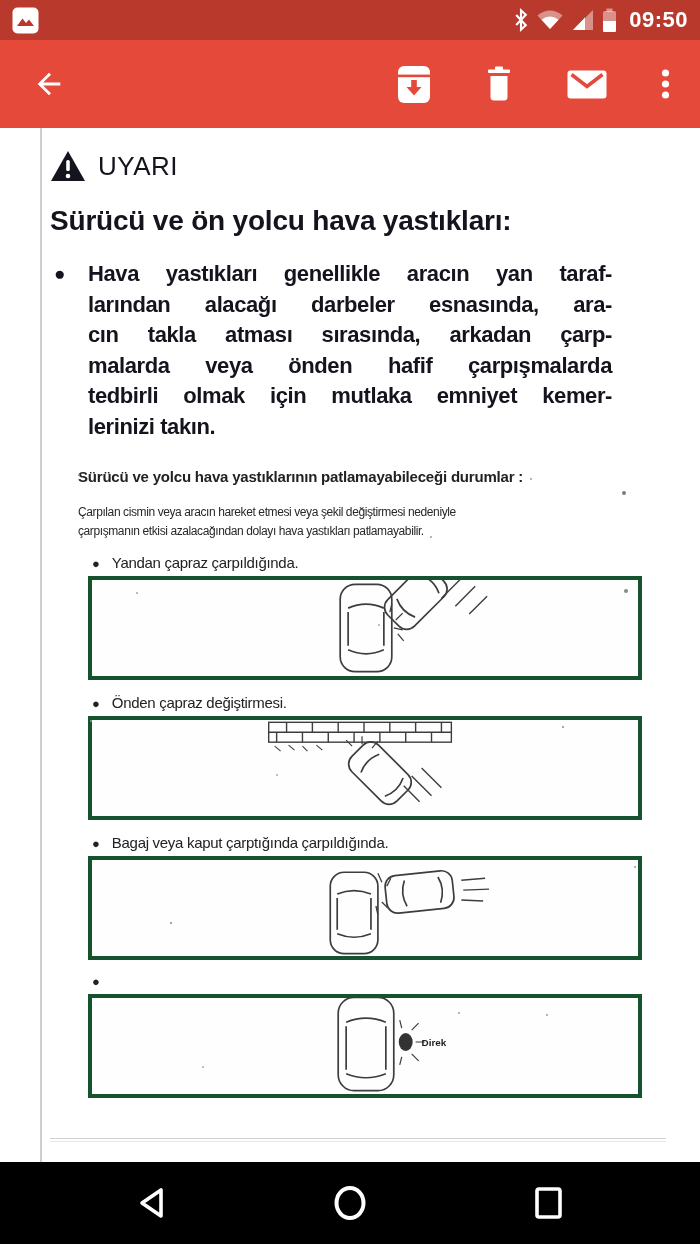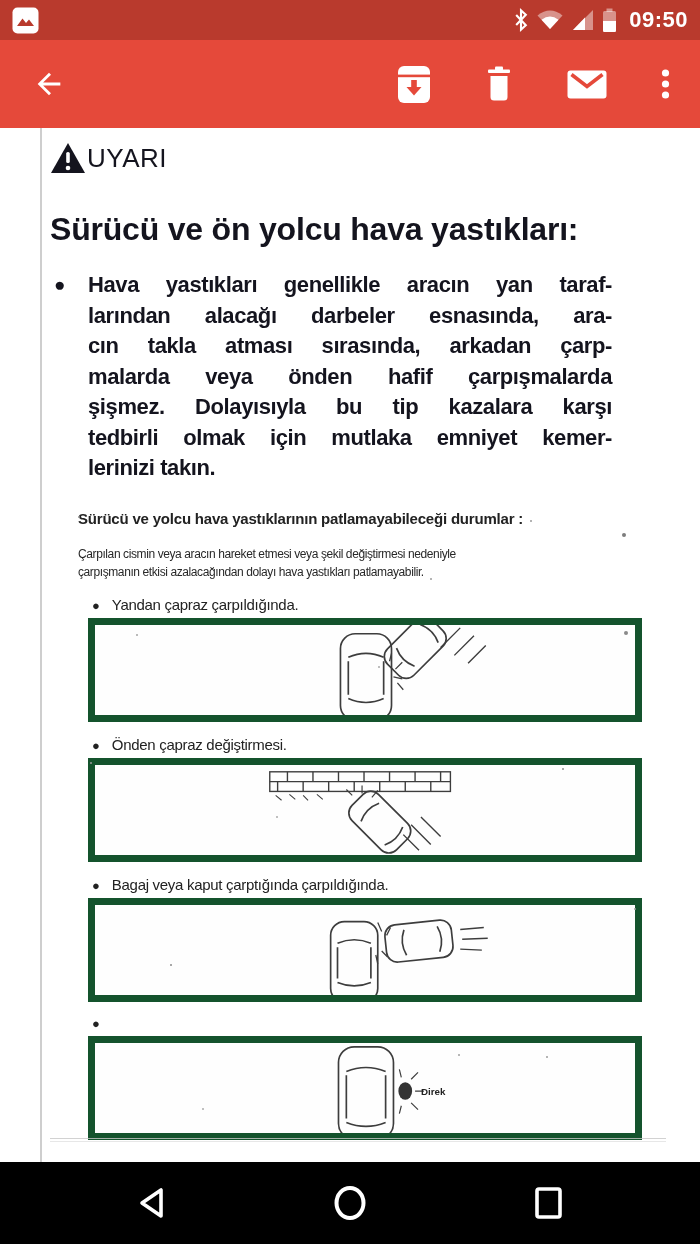--- a/index.html
+++ b/index.html
@@ -15,44 +15,44 @@
   
   .app-bar { height:88px; background:#e5493a; display:flex; align-items:center; padding:0 26px 0 28px; }
   .icon-btn { background:none; border:none; cursor:pointer; display:flex; align-items:center; justify-content:center; padding:4px; }
   .app-actions { margin-left:auto; display:flex; align-items:center; gap:46px; }
 
   
   .content { position:relative; height:1034px; background:#fff; overflow:hidden; }
   .page-edge-line { position:absolute; left:40px; top:0; bottom:0; width:2px; background:#bdbdbd; opacity:.75; }
   .doc { position:relative; padding:10px 40px 0 50px; color:#1f1f1f; }
 
-  .warn-header { display:flex; align-items:center; gap:1px; margin-top:4px; }
+  .warn-header { display:flex; align-items:center; gap:12px; margin-top:12px; }
   .warn-title { font-size:26px; font-weight:500; letter-spacing:.5px; color:#14141e; }
 
-  .section-heading { margin-top:36px; font-size:32px; font-weight:700; color:#14141e; letter-spacing:-0.2px; }
+  .section-heading { margin-top:22px; font-size:28px; font-weight:700; color:#14141e; letter-spacing:-0.2px; }
 
   .bullet-row { display:flex; margin-top:22px; }
   .bullet-dot { width:22px; font-size:19px; line-height:30px; padding-left:4px; color:#14141e; flex:none; }
   .bullet-lines { width:524px; margin-left:16px; }
   .bullet-lines .tline { font-size:22px; font-weight:700; letter-spacing:-0.4px; line-height:30.5px;
                          color:#14141e; text-align:justify; text-align-last:justify; white-space:nowrap; }
   .bullet-lines .tline:last-child { text-align-last:left; }
 
   
   .scanned { position:relative; margin:26px 0 0 28px; width:578px; color:#2b2b2b; }
   .scan-heading { font-size:15px; font-weight:700; letter-spacing:-0.2px; white-space:nowrap; color:#222; }
   .scan-intro { margin-top:18px; }
   .scan-intro .sline { font-size:12px; letter-spacing:-0.4px; line-height:18.5px; white-space:nowrap; color:#282828; }
 
   .figure-block { margin-top:14px; }
   .fig-label-row { display:flex; align-items:baseline; margin:10px 0 5px 14px; }
   .fig-bullet { font-size:13px; margin-right:12px; color:#222; }
   .fig-label { font-size:15px; letter-spacing:-0.3px; color:#222; white-space:nowrap; }
-  .fig-box { margin-left:10px; width:554px; height:104px; border:7px solid #14532d; background:#fefefe;
-             display:flex; align-items:flex-start; justify-content:center; overflow:hidden; }
+  .fig-box { margin-left:10px; width:554px; height:104px; border:4px solid #14532d; background:#fefefe;
+             display:flex; align-items:flex-end; justify-content:center; overflow:hidden; }
 
   .specks { position:absolute; top:6px; left:0; width:2px; height:2px; border-radius:50%; background:#8f8f8f;
             box-shadow: 452px 4px 0 #9a9a9a, 545px 18px 0 1px #7d7d7d, 352px 62px 0 #9c9c9c,
                         58px 118px 0 #a5a5a5, 547px 116px 0 1px #8a8a8a, 12px 246px 0 #9a9a9a,
                         484px 252px 0 #8d8d8d, 198px 300px 0 #ababab, 556px 392px 0 #9a9a9a,
                         92px 448px 0 #8b8b8b, 468px 540px 0 #9c9c9c, 124px 592px 0 #ababab,
                         380px 538px 0 #9f9f9f, 300px 150px 0 #a8a8a8; }
 
   .bottom-rule { position:absolute; left:50px; width:616px; top:1010px; height:4px;
                  border-top:1px solid #c8c8c8; border-bottom:1px solid #e2e2e2; opacity:.8; }
@@ -171,21 +171,20 @@
 
       <div class="section-heading">Sürücü ve ön yolcu hava yastıkları:</div>
 
       <div class="bullet-row">
         <span class="bullet-dot">●</span>
         <div class="bullet-lines">
             <div class="tline">Hava yastıkları genellikle aracın yan taraf-</div>
             <div class="tline">larından alacağı darbeler esnasında, ara-</div>
             <div class="tline">cın takla atması sırasında, arkadan çarp-</div>
             <div class="tline">malarda veya önden hafif çarpışmalarda</div>
-            <div class="tline">şişmez. Dolayısıyla bu tip kazalara karşı</div>
             <div class="tline">tedbirli olmak için mutlaka emniyet kemer-</div>
             <div class="tline">lerinizi takın.</div>
           </div>
       </div>
 
       <div class="scanned">
         <div class="specks"></div>
 
         <div class="scan-heading">Sürücü ve yolcu hava yastıklarının patlamayabileceği durumlar :</div>
         <div class="scan-intro">

